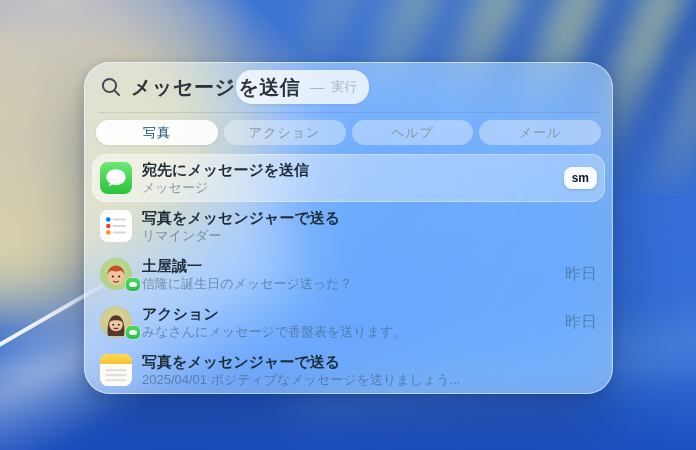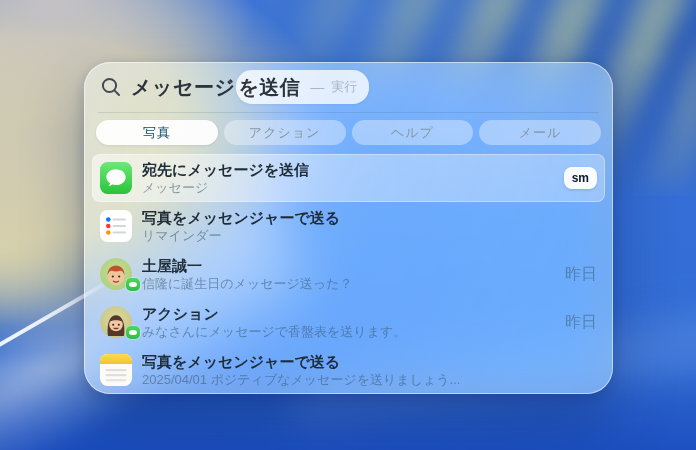--- a/index.html
+++ b/index.html
@@ -47,21 +47,21 @@
   .divider{height:1px;margin:0 14px;background:rgba(45,75,100,.14);}
 
   
   .chips{display:flex;gap:6px;padding:7px 12px 6px;}
   .chip{flex:1;height:25px;border-radius:13px;display:flex;align-items:center;justify-content:center;
     font-size:13px;color:#8496a2;background:rgba(255,255,255,.36);letter-spacing:1px;}
   .chip.selected{background:rgba(255,255,255,.93);color:#0c4a6e;box-shadow:0 1px 3px rgba(30,60,90,.10);}
 
   
   .results{padding:3px 8px 0;}
-  .row{position:relative;height:48px;display:flex;align-items:center;padding:0 8px;border-radius:8px;}
+  .row{position:relative;height:48px;display:flex;align-items:center;padding:0 8px;border-radius:14px;}
   .row.selected{background:linear-gradient(100deg,rgba(255,255,255,.5) 0%,rgba(255,255,255,.28) 100%);
     box-shadow:inset 0 0 0 1px rgba(255,255,255,.35);}
   .ric{position:relative;flex:0 0 32px;width:32px;height:32px;margin-right:10px;}
   .texts{flex:1;min-width:0;display:flex;flex-direction:column;justify-content:center;gap:2px;}
   .title{font-size:15px;font-weight:700;color:#1e2d38;line-height:17px;white-space:nowrap;overflow:hidden;}
   .sub{font-size:13px;color:rgba(58,92,118,.58);line-height:15px;white-space:nowrap;overflow:hidden;}
   .meta{flex:0 0 auto;align-self:flex-start;margin-top:14px;font-size:16px;color:rgba(58,92,118,.55);}
   .kbadge{flex:0 0 auto;padding:4px 8px;border-radius:8px;background:rgba(255,255,255,.95);
     font-size:12px;font-weight:700;color:#0f172a;box-shadow:0 1px 3px rgba(30,60,90,.2);}
 

